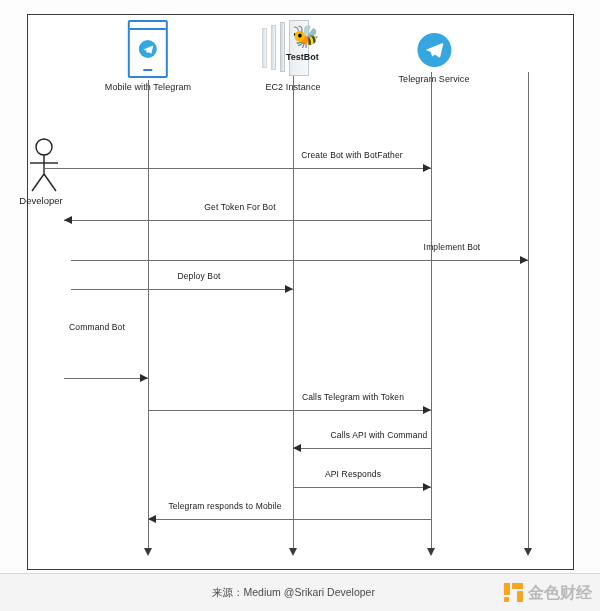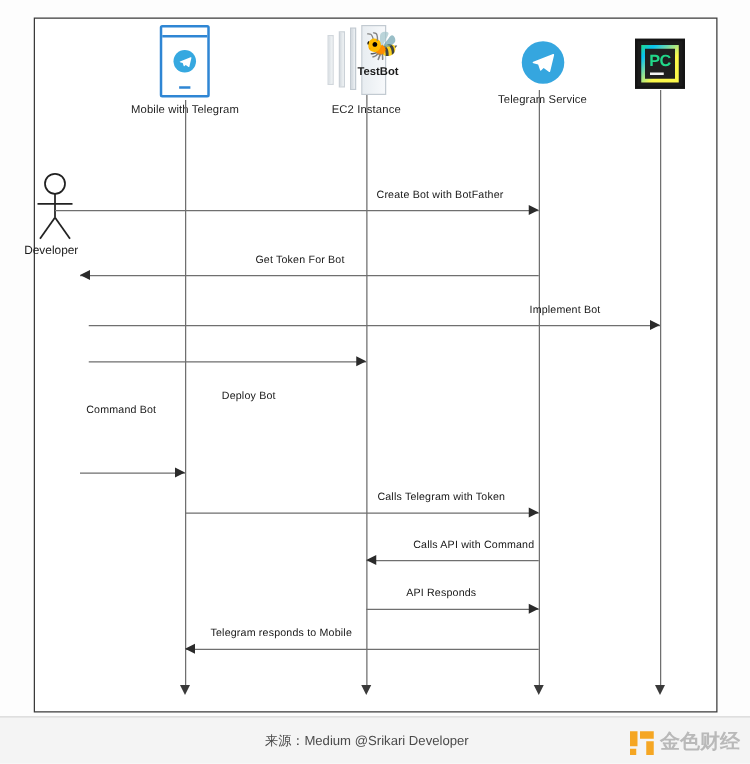--- a/index.html
+++ b/index.html
@@ -234,21 +234,21 @@
     top: 12px;
     font-size: 10.5px;
     color: #4a4a4a;
     white-space: nowrap;
   }
   #watermark {
     position: absolute;
     right: 8px;
     top: 9px;
     display: flex;
-    align-items: flex-end;
+    align-items: flex-start;
     gap: 5px;
   }
   .wm-mark {
     position: relative;
     width: 19px; height: 19px;
   }
   .wm-mark .blk {
     position: absolute;
     background: #f5a623;
   }
@@ -302,31 +302,20 @@
     <div class="p-icon" style="height:44px;">
       <div class="tg-service">
         <svg width="20" height="20" viewBox="0 0 24 24">
             <path d="M21 4 2.6 11.3c-.8.3-.8 1 .1 1.3l4.6 1.4 1.8 5.3c.2.6.6.7 1 .3l2.5-2.3 4.9 3.6c.7.5 1.2.2 1.4-.6L22.6 5c.2-.9-.3-1.3-1.6-1z" fill="#fff"></path>
           </svg>
       </div>
     </div>
     <div class="p-label">Telegram Service</div>
   </div>
 
-  <div class="participant" style="left:528px; top:30px;">
-    <div class="p-icon" style="height:42px;">
-      <div class="pycharm">
-        <div class="inner"></div>
-        <div class="mask"></div>
-        <div class="pc">PC</div>
-        <div class="bar"></div>
-      </div>
-    </div>
-    <div class="p-label"></div>
-  </div>
 
   <div class="lifeline" style="left:148px; top:80px;  height:468px;"></div>
   <div class="lifeline" style="left:293px; top:76px;  height:472px;"></div>
   <div class="lifeline" style="left:431px; top:72px;  height:476px;"></div>
   <div class="lifeline" style="left:528px; top:72px;  height:476px;"></div>
 
   <div class="lifeline-arrow" style="left:148px; top:548px;"></div>
   <div class="lifeline-arrow" style="left:293px; top:548px;"></div>
   <div class="lifeline-arrow" style="left:431px; top:548px;"></div>
   <div class="lifeline-arrow" style="left:528px; top:548px;"></div>
@@ -348,21 +337,21 @@
   <div class="msg-head right" style="left:423px; top:164px;"></div>
 
   <div class="msg-label" style="left:240px; top:202px;">Get Token For Bot</div>
   <div class="msg-line" style="left:64px;  top:220px; width:367px;"></div>
   <div class="msg-head left" style="left:64px; top:216px;"></div>
 
   <div class="msg-label" style="left:452px; top:242px;">Implement Bot</div>
   <div class="msg-line" style="left:71px;  top:260px; width:457px;"></div>
   <div class="msg-head right" style="left:520px; top:256px;"></div>
 
-  <div class="msg-label" style="left:199px; top:271px;margin-top:40px;">Deploy Bot</div>
+  <div class="msg-label" style="left:199px; top:271px;">Deploy Bot</div>
   <div class="msg-line" style="left:71px;  top:289px; width:222px;"></div>
   <div class="msg-head right" style="left:285px; top:285px;"></div>
 
   <div class="msg-label" style="left:97px;  top:322px;">Command Bot</div>
   <div class="msg-line" style="left:64px;  top:378px; width:84px;"></div>
   <div class="msg-head right" style="left:140px; top:374px;"></div>
 
   <div class="msg-label" style="left:353px; top:392px;">Calls Telegram with Token</div>
   <div class="msg-line" style="left:148px; top:410px; width:283px;"></div>
   <div class="msg-head right" style="left:423px; top:406px;"></div>

